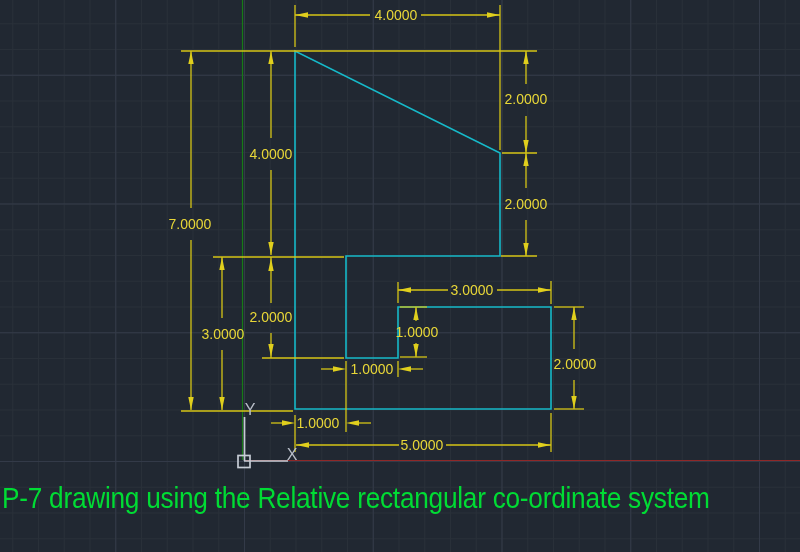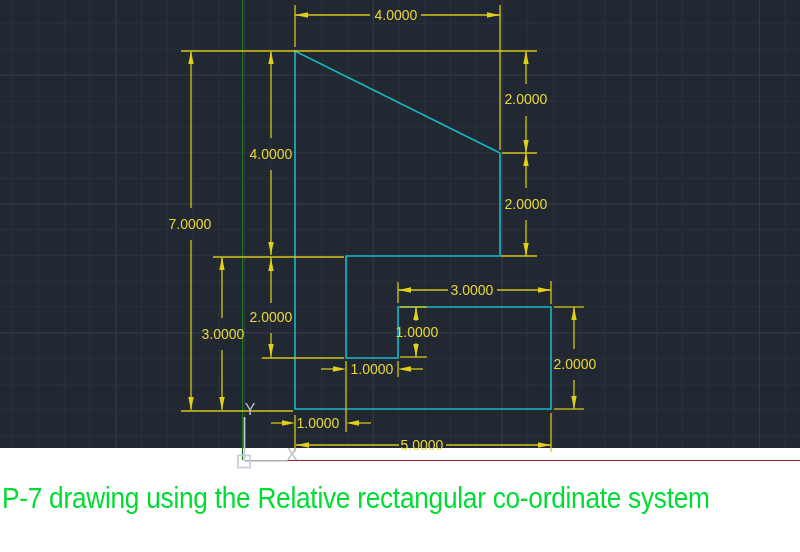--- a/index.html
+++ b/index.html
@@ -1,18 +1,18 @@
 <!DOCTYPE html>
 <html><head>
 <meta charset="utf-8">
 <style>
   html,body{margin:0;padding:0;}
   body{width:800px;height:552px;overflow:hidden;font-family:"Liberation Sans",sans-serif;}
   .canvas{
-    position:absolute;left:0;top:0;width:800px;height:448px;
+    position:absolute;left:0;top:0;width:800px;height:552px;
     background-color:#212832;
     background-image:
       linear-gradient(90deg,#333a48 1px,transparent 1px),
       linear-gradient(#333a48 1px,transparent 1px),
       linear-gradient(90deg,#293039 1px,transparent 1px),
       linear-gradient(#293039 1px,transparent 1px);
     background-size:128.75px 128.75px,128.75px 128.75px,25.75px 25.75px,25.75px 25.75px;
     background-position:115.25px 0,0 74.75px,12.25px 0,0 23.25px;
   }
   svg{position:absolute;left:0;top:0;}

